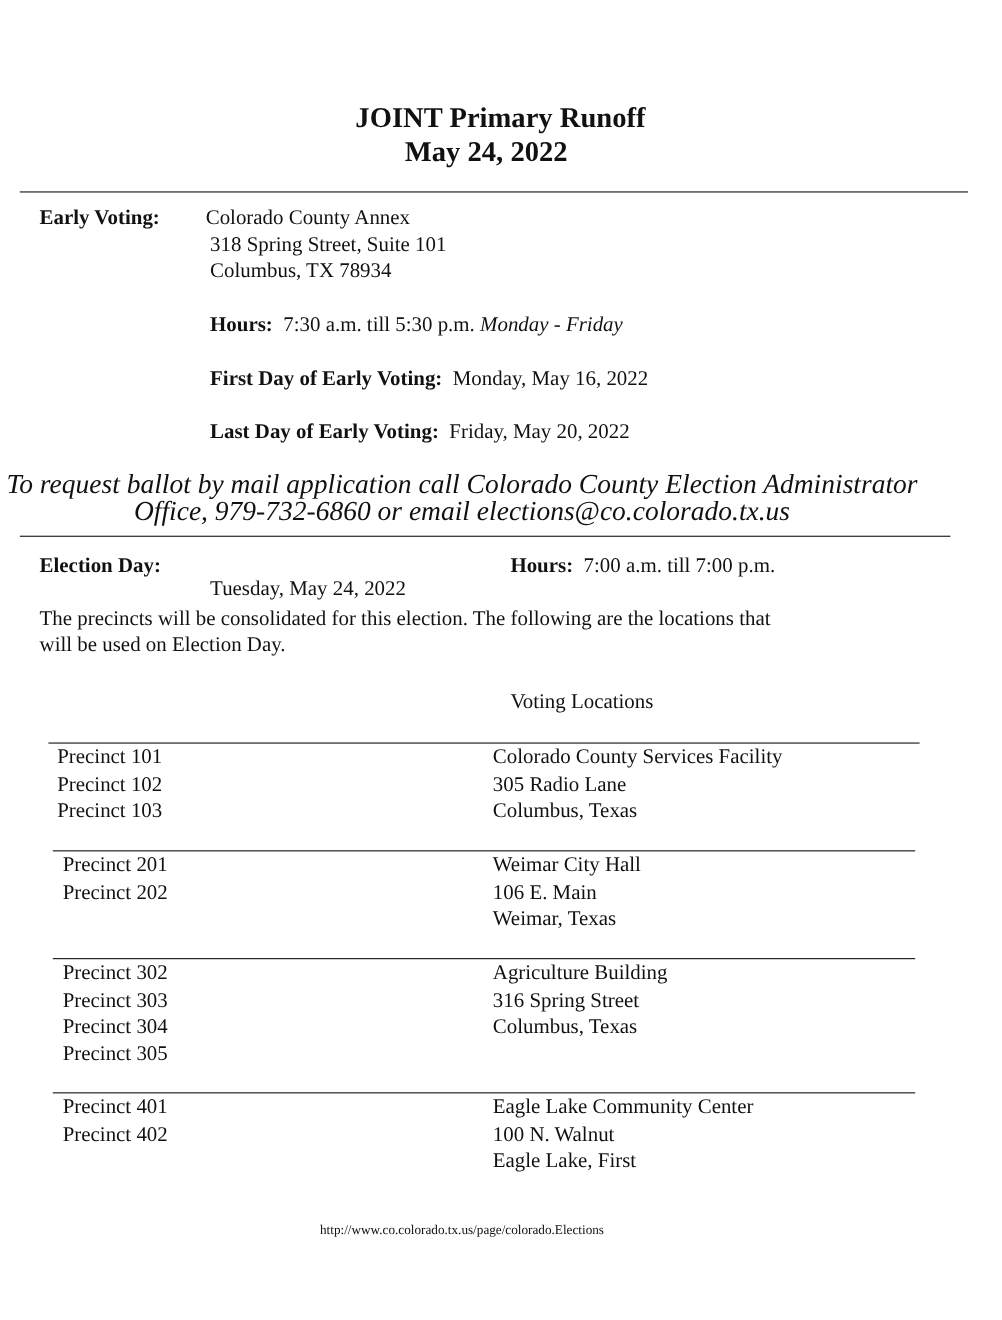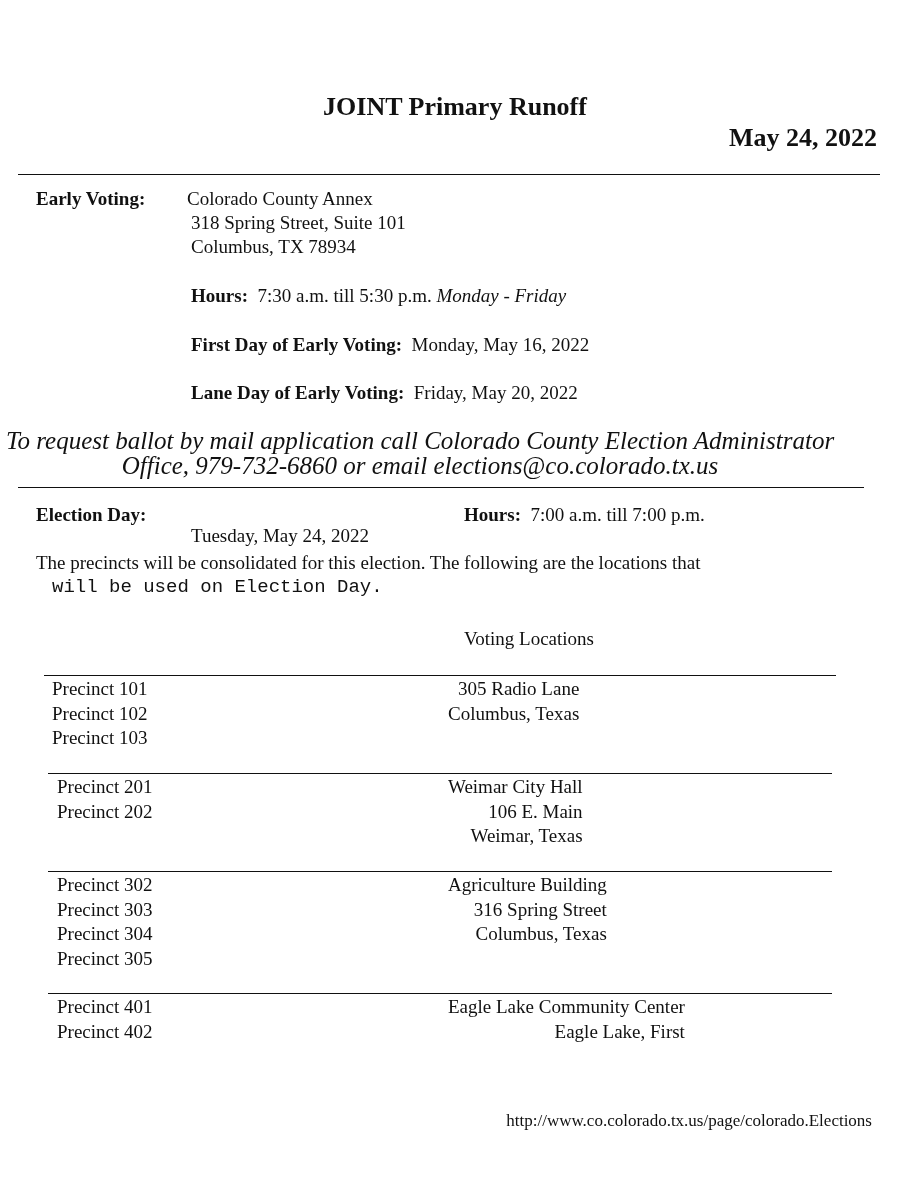--- a/index.html
+++ b/index.html
@@ -1,89 +1,90 @@
 <!DOCTYPE html>
 <html><head>
 <meta charset="utf-8">
 <style>
   html, body { margin: 0; padding: 0; background: #ffffff; }
   body {
     width: 911px; height: 1200px; position: relative; overflow: hidden;
     font-family: "Liberation Serif", "DejaVu Serif", serif;
     color: #111; font-size: 19px;
   }
-  .abs { position: absolute; white-space: nowrap; text-align: right; }
+  .abs { position: absolute; white-space: nowrap; }
   .title {
     left: 0; width: 840px; text-align: center;
     font-weight: bold; font-size: 26px; line-height: 30px; margin-top: 12px;
   }
   .rule { position: absolute; height: 0; border-top: 1.6px solid #111; }
   .b { font-weight: bold; }
   .i { font-style: italic; }
   .line { line-height: 24px; }
   .note {
     left: 0; width: 840px; text-align: center; font-style: italic;
     font-size: 25px; line-height: 24px;
   }
-  .footer { left: 0; width: 840px; font-size: 17px; margin-left: 32px; }
+  .footer { left: 0; width: 840px; text-align: center; font-size: 12px; }
   .prec { line-height: 24.5px; }
 </style>
 </head>
 <body>
 
 <div class="abs title" style="left:35px; top:80px;">JOINT Primary Runoff</div>
-<div class="abs title" style="left:37px; top:111px;text-align:right;">May 24, 2022</div>
+<div class="abs title" style="left:22px; top:111px;">May 24, 2022</div>
 
 <div class="rule" style="left:18px; width:862px; top:174px;"></div>
 
 <div class="abs b line" style="left:36px; top:187px;">Early Voting:</div>
 <div class="abs line" style="left:187px; top:187px;">Colorado County Annex</div>
 <div class="abs line" style="left:191px; top:211px;">318 Spring Street, Suite 101</div>
 <div class="abs line" style="left:191px; top:235px;">Columbus, TX 78934</div>
 
 <div class="abs line" style="left:191px; top:284px;">
   <span class="b">Hours:</span>&nbsp;
   <span>7:30 a.m. till 5:30 p.m.</span>
   <span class="i">Monday - Friday</span>
 </div>
 
 <div class="abs line" style="left:191px; top:333px;">
   <span class="b">First Day of Early Voting:</span>&nbsp;
   <span>Monday, May 16, 2022</span>
 </div>
 
 <div class="abs line" style="left:191px; top:381px;">
-  <span class="b">Lane Day of Early Voting:</span>&nbsp;
+  <span class="b">Last Day of Early Voting:</span>&nbsp;
   <span>Friday, May 20, 2022</span>
 </div>
 
 <div class="abs note" style="left:0; width:840px; top:429px;">To request ballot by mail application call Colorado County Election Administrator</div>
 <div class="abs note" style="left:0; width:840px; top:454px;">Office, 979-732-6860 or email elections@co.colorado.tx.us</div>
 
 <div class="rule" style="left:18px; width:846px; top:487px;"></div>
 
 <div class="abs b line" style="left:36px; top:503px;">Election Day:</div>
 <div class="abs line" style="left:191px; top:524px;">Tuesday, May 24, 2022</div>
 <div class="abs line" style="left:464px; top:503px;">
   <span class="b">Hours:</span>&nbsp;
   <span>7:00 a.m. till 7:00 p.m.</span>
 </div>
 
 <div class="abs line" style="left:36px; top:551px;">The precincts will be consolidated for this election.  The following are the locations that</div>
-<div class="abs line" style="left:52px; top:575px;font-family:Liberation Mono, monospace;">will be used on Election Day.</div>
+<div class="abs line" style="left:36px; top:575px;">will be used on Election Day.</div>
 
 <div class="abs line" style="left:464px; top:627px;">Voting Locations</div>
 
 <div class="rule" style="left:44px; width:792px; top:675px;"></div>
 <div class="abs prec" style="left:52px; top:677px;">
   <div>Precinct 101</div>
   <div>Precinct 102</div>
   <div>Precinct 103</div>
 </div>
 <div class="abs prec" style="left:448px; top:677px;">
+  <div>Colorado County Services Facility</div>
   <div>305 Radio Lane</div>
   <div>Columbus, Texas</div>
 </div>
 
 <div class="rule" style="left:48px; width:784px; top:773px;"></div>
 <div class="abs prec" style="left:57px; top:775px;">
   <div>Precinct 201</div>
   <div>Precinct 202</div>
 </div>
 <div class="abs prec" style="left:448px; top:775px;">
@@ -105,16 +106,17 @@
   <div>Columbus, Texas</div>
 </div>
 
 <div class="rule" style="left:48px; width:784px; top:993px;"></div>
 <div class="abs prec" style="left:57px; top:995px;">
   <div>Precinct 401</div>
   <div>Precinct 402</div>
 </div>
 <div class="abs prec" style="left:448px; top:995px;">
   <div>Eagle Lake Community Center</div>
+  <div>100 N. Walnut</div>
   <div>Eagle Lake, First</div>
 </div>
 
 <div class="abs footer" style="left:0; width:840px; top:1111px;">http://www.co.colorado.tx.us/page/colorado.Elections</div>
 
 </body></html>

